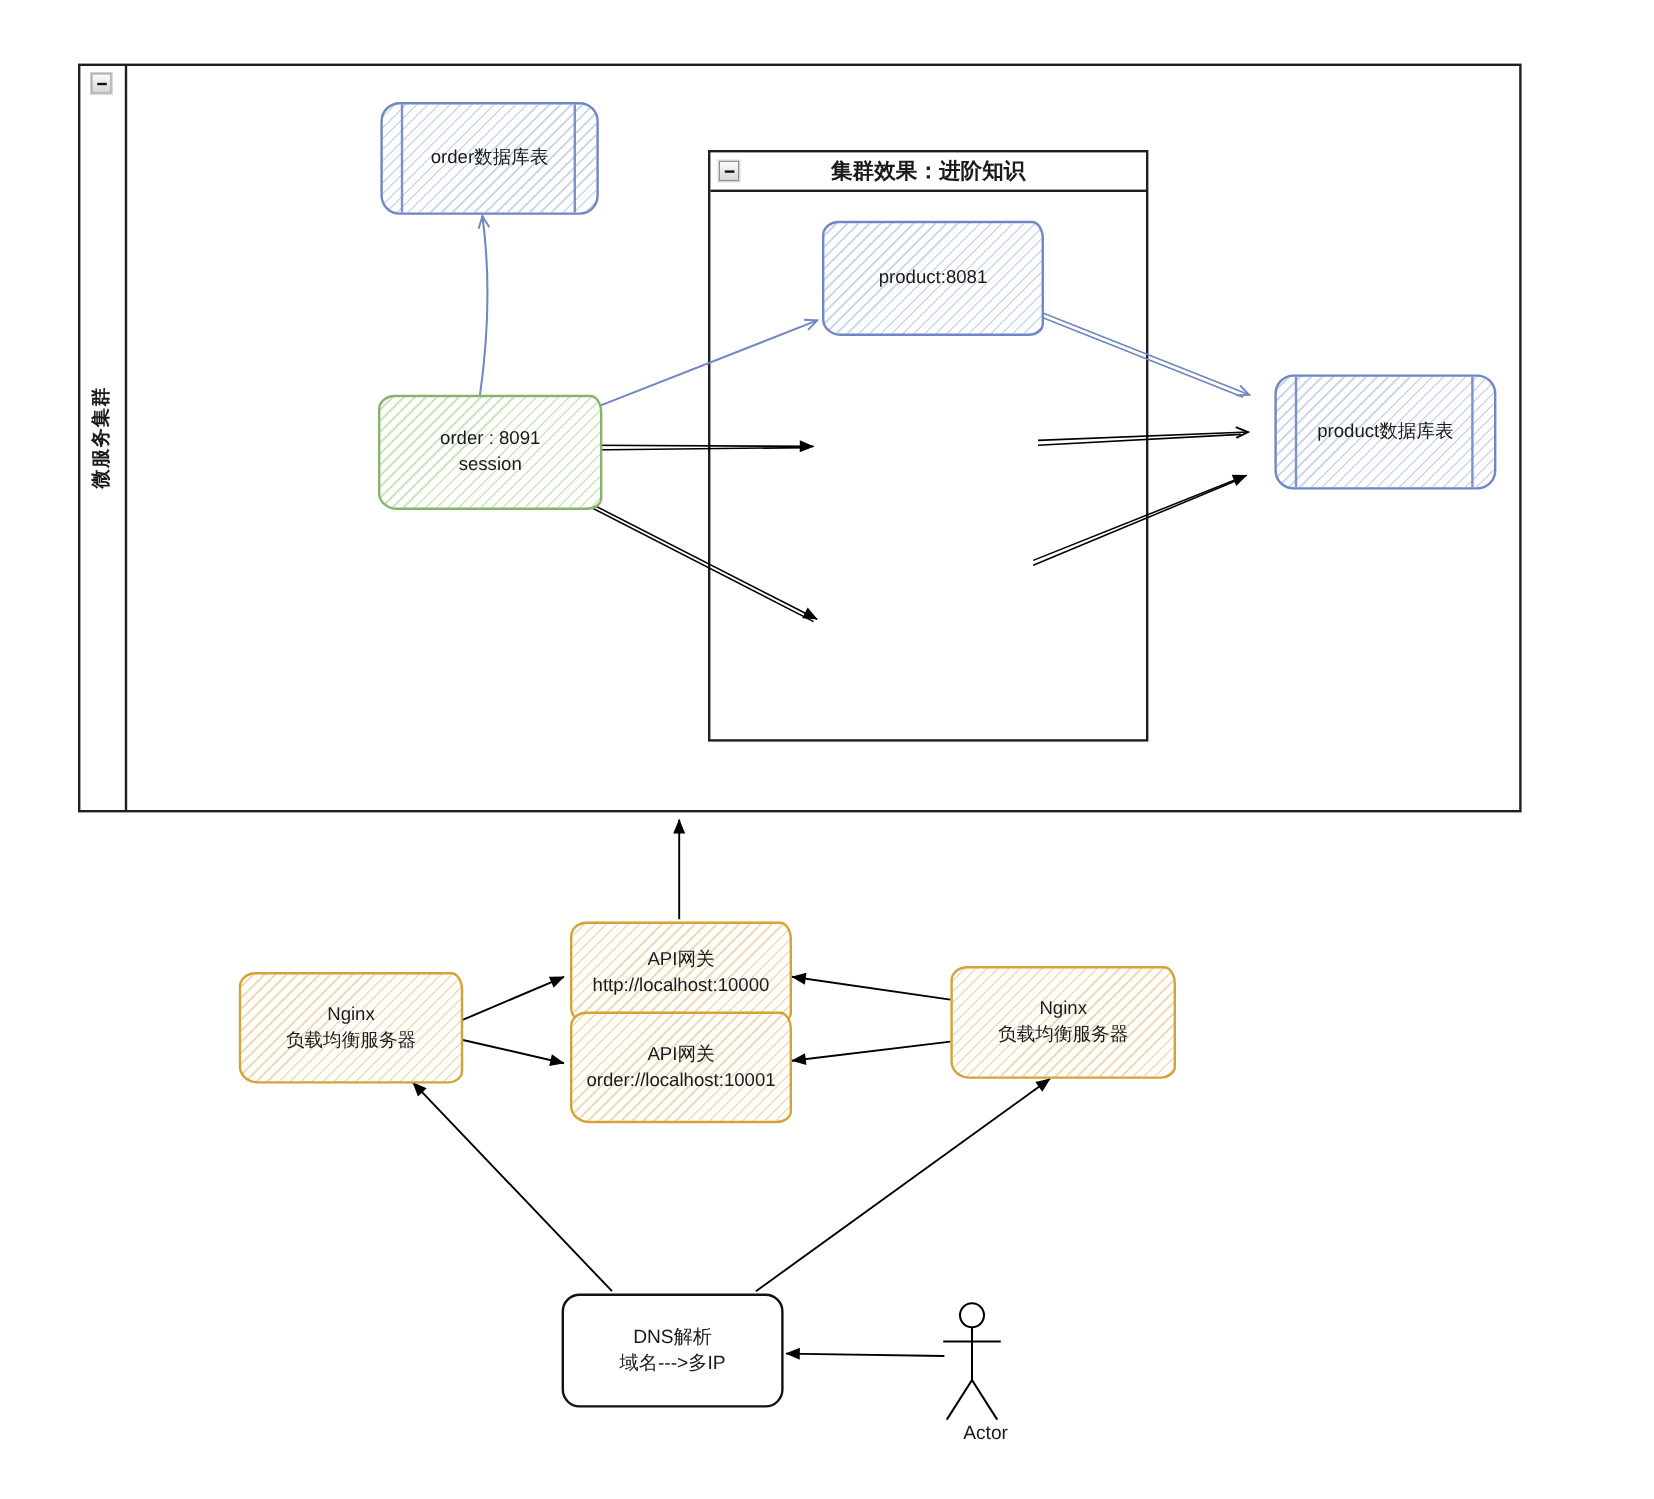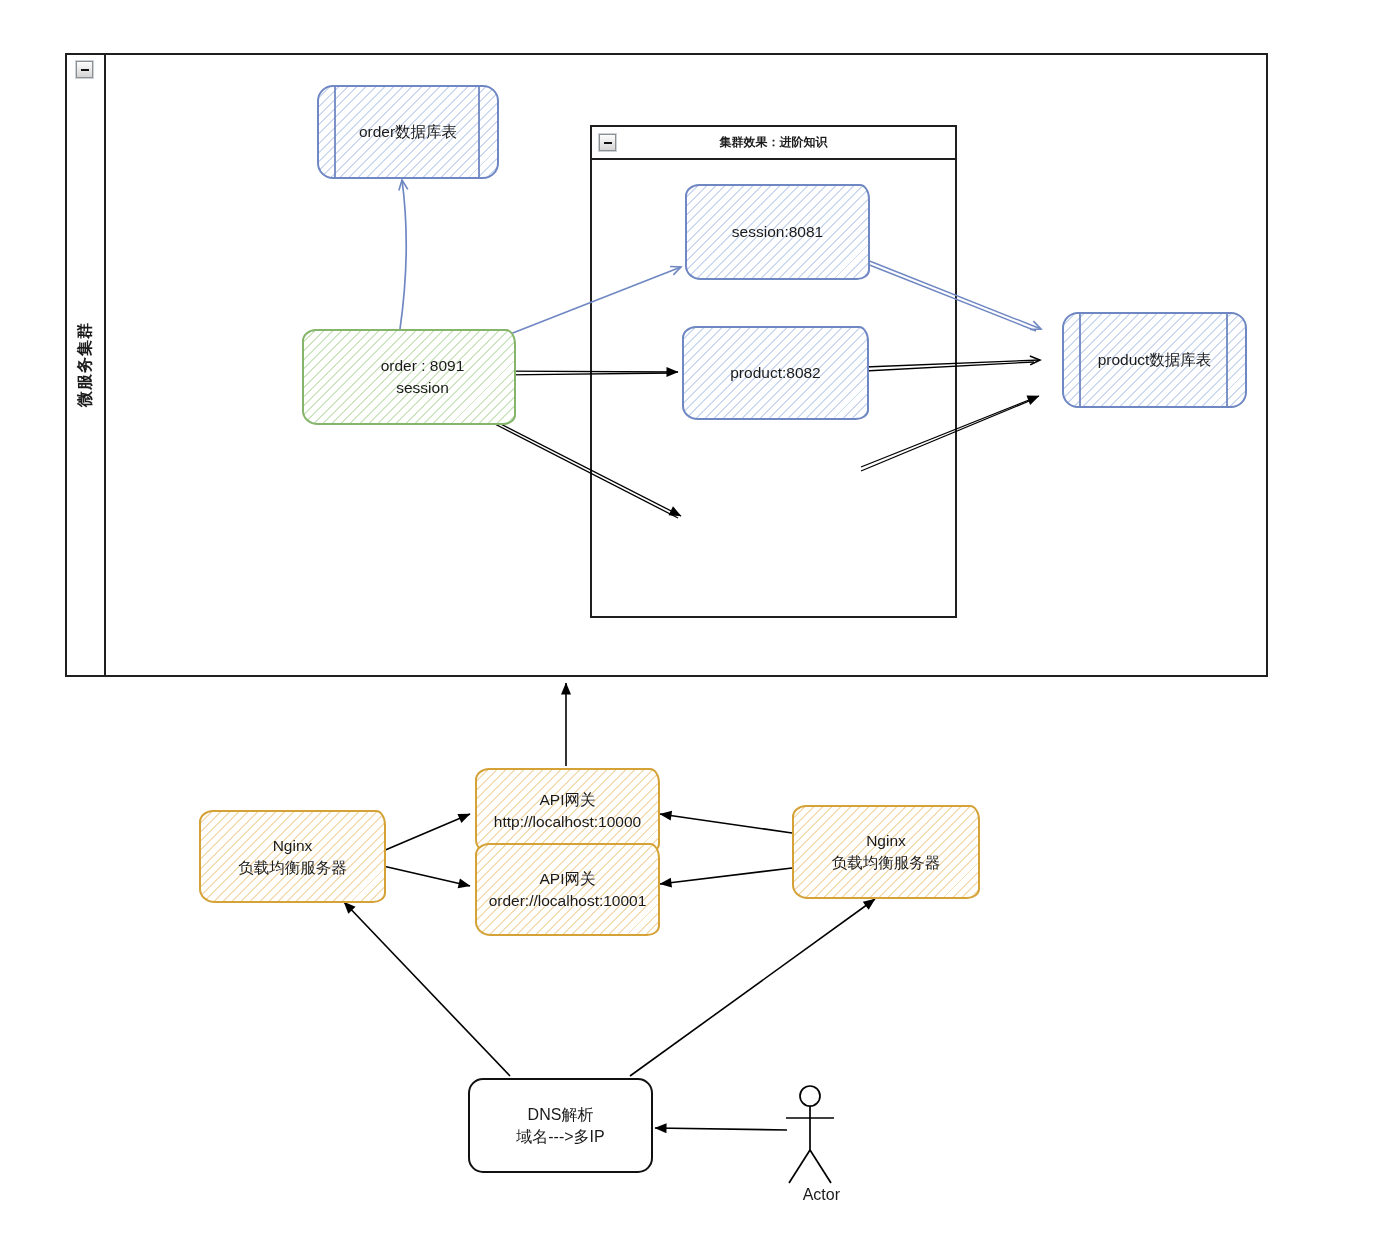--- a/index.html
+++ b/index.html
@@ -21,21 +21,21 @@
     font-weight:bold;font-size:16px;text-align:center;white-space:nowrap;letter-spacing:1px;
   }
   .subframe{
     position:absolute;left:590px;top:125px;width:363px;height:489px;
     border:2px solid #1f1f1f;background:transparent;
   }
   .subframe-header{
     position:absolute;left:0;top:0;right:0;height:31px;border-bottom:2px solid #1f1f1f;
   }
   .subframe-title{
-    line-height:31px;text-align:center;font-weight:bold;font-size:12px;
+    line-height:31px;text-align:center;font-weight:bold;font-size:18px;
   }
   .collapse-btn{
     position:absolute;width:15px;height:15px;
     background:linear-gradient(#fdfdfd,#d5d5d5);
     border:1px solid #8f8f8f;outline:1px solid #c9d2da;
     display:flex;align-items:center;justify-content:center;cursor:pointer;
   }
   .collapse-btn .minus{width:8px;height:2px;background:#111;}
   .frame .collapse-btn{left:9px;top:6px;}
   .subframe .collapse-btn{left:7px;top:7px;}
@@ -146,32 +146,29 @@
       <path d="M 786 1118 L 834 1118"></path>
       <path d="M 810 1150 L 789 1183"></path>
       <path d="M 810 1150 L 831 1183"></path>
     </g>
   </svg>
 
   <div class="node blue db" style="left:317px;top:85px;width:178px;height:90px;">
     <span>order数据库表</span>
   </div>
 
-  <div class="node green" style="left:302px;top:329px;width:183px;height:92px;padding-left:27px;">
+  <div class="node green" style="left:315px;top:329px;width:183px;height:92px;">
     <span>order : 8091</span>
     <span>session</span>
   </div>
 
   <div class="node blue" style="left:685px;top:184px;width:181px;height:92px;">
-    <span>session:8081</span>
-  </div>
-
-  <div class="node blue" style="left:682px;top:326px;width:183px;height:90px;">
-    <span>product:8082</span>
-  </div>
+    <span>product:8081</span>
+  </div>
+
 
 
   <div class="node blue db" style="left:1046px;top:312px;width:181px;height:92px;margin-left:16px;">
     <span>product数据库表</span>
   </div>
 
   <div class="node orange" style="left:475px;top:768px;width:181px;height:82px;z-index:2;">
     <span>API网关</span>
     <span>http://localhost:10000</span>
   </div>

